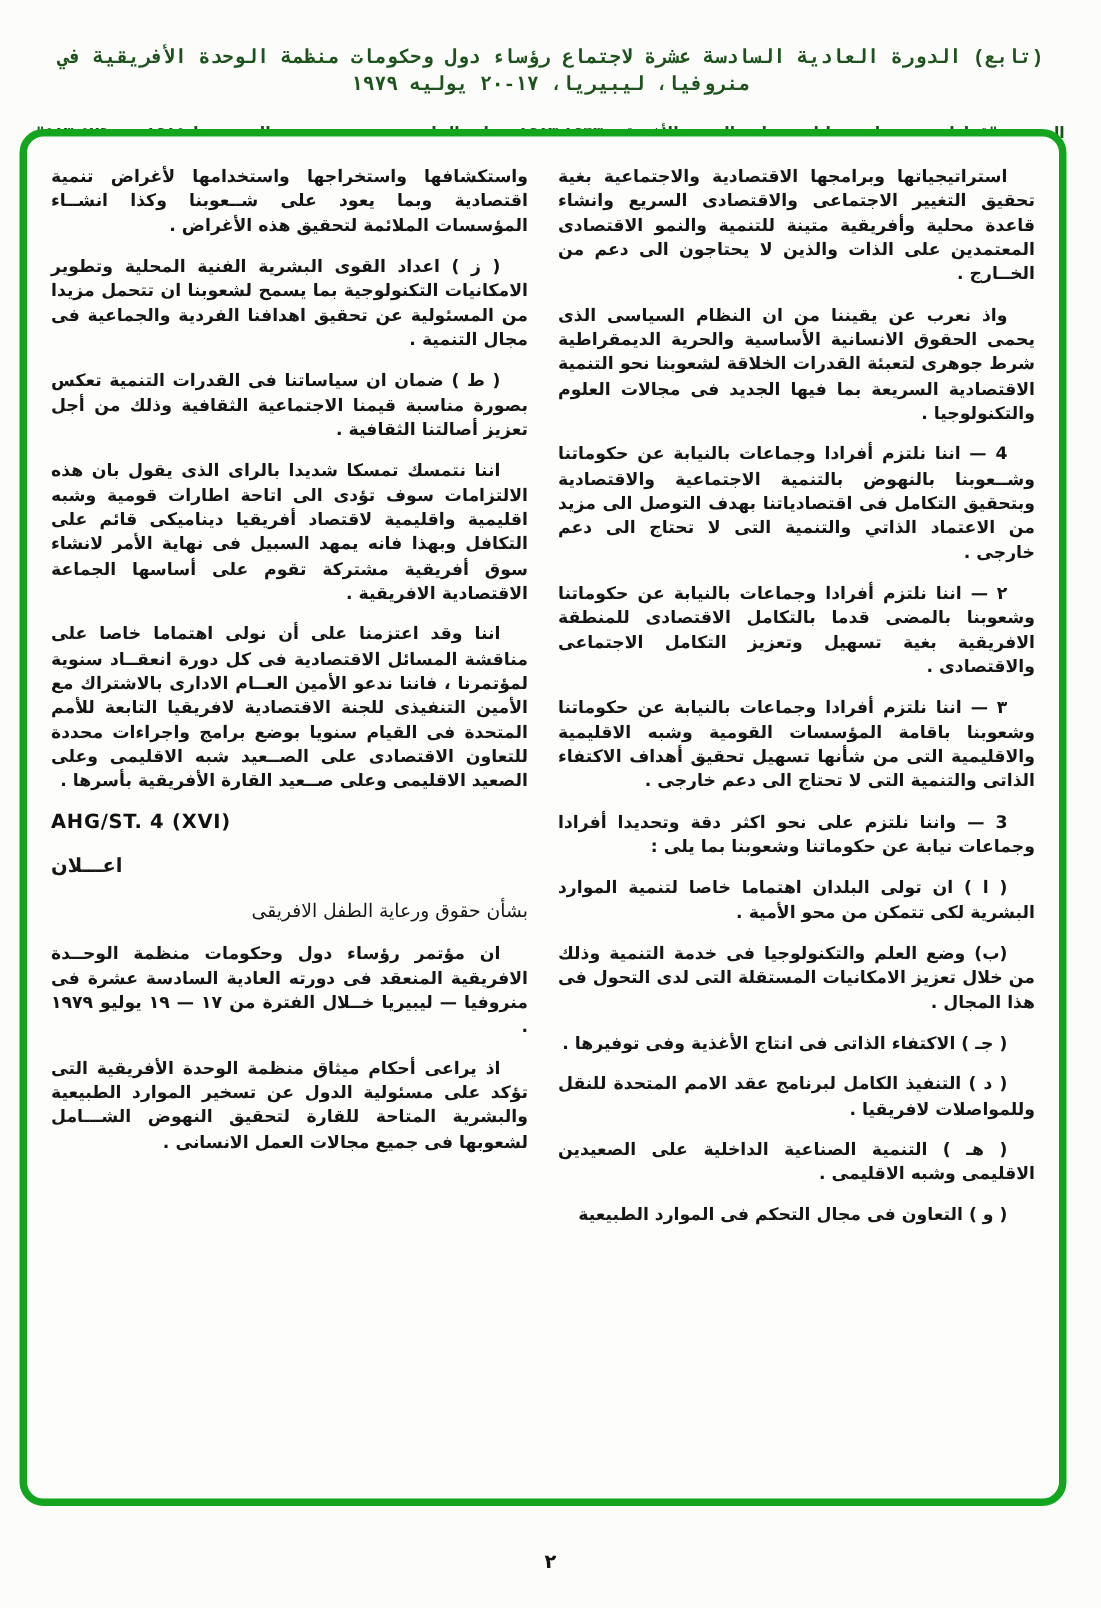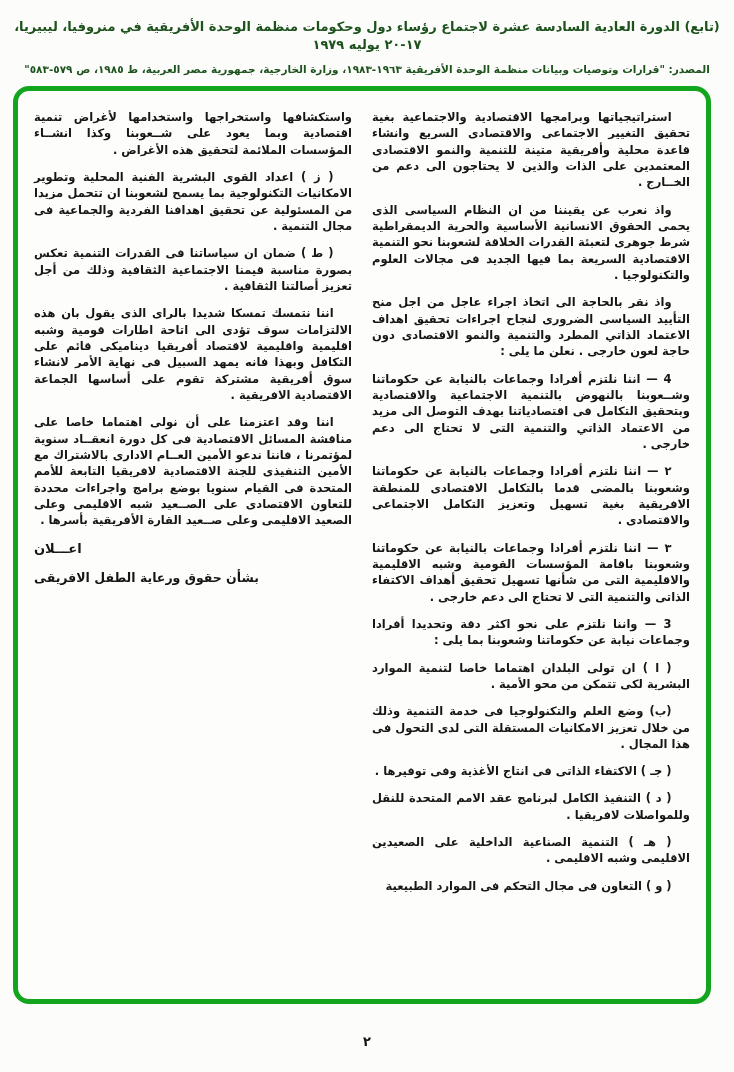--- a/index.html
+++ b/index.html
@@ -8,21 +8,21 @@
     background:#fcfcfa;
     font-family:"DejaVu Sans",sans-serif;
     overflow:hidden;
   }
   .header{
     position:absolute;top:14px;left:10px;right:10px;
     text-align:center;direction:rtl;
     color:#1d521d;
   }
   .header-line1{
-    font-size:13px;font-weight:bold;line-height:1.4;margin:4px;
+    font-size:13px;font-weight:bold;line-height:1.4;margin:16px;font-family:Liberation Mono, monospace;
   }
   .header-line2{
     font-size:10.5px;font-weight:bold;line-height:1.4;margin:8px 0 0 0;
   }
   .doc-box{
     position:absolute;left:13px;top:86px;width:698px;height:918px;
     border:5px solid #14a51e;border-radius:16px;background:#fdfdfb;
     box-sizing:border-box;overflow:hidden;
   }
   .columns{
@@ -39,21 +39,21 @@
   .doc-ref{
     direction:ltr;text-align:left;
     font-size:13px;font-weight:bold;color:#111;
     margin:44px 0 0 0;letter-spacing:.5px;
   }
   .heading1{
     text-align:left;font-size:13px;font-weight:bold;
     margin:26px 0 0 0;letter-spacing:1px;
   }
   .heading2{
-    text-align:left;font-size:12.5px;font-weight:bold;
+    text-align:right;font-size:12.5px;font-weight:normal;
     margin:20px 0 16px 0;
   }
   .page-number{
     position:absolute;left:0;right:0;top:1034px;
     text-align:center;font-size:13px;font-weight:bold;color:#111;
   }
 </style>
 </head>
 <body>
 
@@ -61,39 +61,41 @@
   <p class="header-line1">(تابع) الدورة العادية السادسة عشرة لاجتماع رؤساء دول وحكومات منظمة الوحدة الأفريقية في منروفيا، ليبيريا، ١٧-٢٠ يوليه ١٩٧٩</p>
   <p class="header-line2">المصدر: "قرارات وتوصيات وبيانات منظمة الوحدة الأفريقية ١٩٦٣-١٩٨٣، وزارة الخارجية، جمهورية مصر العربية، ط ١٩٨٥، ص ٥٧٩-٥٨٣"</p>
 </header>
 
 <div class="doc-box">
   <div class="columns">
 
     <div class="col">
       <p class="indent">استراتيجياتها وبرامجها الاقتصادية والاجتماعية بغية تحقيق التغيير الاجتماعى والاقتصادى السريع وانشاء قاعدة محلية وأفريقية متينة للتنمية والنمو الاقتصادى المعتمدين على الذات والذين لا يحتاجون الى دعم من الخــارج .</p>
       <p class="indent">واذ نعرب عن يقيننا من ان النظام السياسى الذى يحمى الحقوق الانسانية الأساسية والحرية الديمقراطية شرط جوهرى لتعبئة القدرات الخلاقة لشعوبنا نحو التنمية الاقتصادية السريعة بما فيها الجديد فى مجالات العلوم والتكنولوجيا .</p>
-      <p class="indent">واذ نقر بالحاجة الى اتخاذ اجراء عاجل من اجل منح التأييد السياسى الضرورى لنجاح اجراءات تحقيق اهداف الاعتماد الذاتي المطرد والتنمية والنمو الاقتصادى دون حاجة لعون خارجى . نعلن ما يلى :</p>
       <p class="indent">4 — اننا نلتزم أفرادا وجماعات بالنيابة عن حكوماتنا وشــعوبنا بالنهوض بالتنمية الاجتماعية والاقتصادية وبتحقيق التكامل فى اقتصادياتنا بهدف التوصل الى مزيد من الاعتماد الذاتي والتنمية التى لا تحتاج الى دعم خارجى .</p>
       <p class="indent">٢ — اننا نلتزم أفرادا وجماعات بالنيابة عن حكوماتنا وشعوبنا بالمضى قدما بالتكامل الاقتصادى للمنطقة الافريقية بغية تسهيل وتعزيز التكامل الاجتماعى والاقتصادى .</p>
       <p class="indent">٣ — اننا نلتزم أفرادا وجماعات بالنيابة عن حكوماتنا وشعوبنا باقامة المؤسسات القومية وشبه الاقليمية والاقليمية التى من شأنها تسهيل تحقيق أهداف الاكتفاء الذاتى والتنمية التى لا تحتاج الى دعم خارجى .</p>
       <p class="indent">3 — واننا نلتزم على نحو اكثر دقة وتحديدا أفرادا وجماعات نيابة عن حكوماتنا وشعوبنا بما يلى :</p>
       <p class="indent">( ا ) ان تولى البلدان اهتماما خاصا لتنمية الموارد البشرية لكى تتمكن من محو الأمية .</p>
       <p class="indent">(ب) وضع العلم والتكنولوجيا فى خدمة التنمية وذلك من خلال تعزيز الامكانيات المستقلة التى لدى التحول فى هذا المجال .</p>
       <p class="indent">( جـ ) الاكتفاء الذاتى فى انتاج الأغذية وفى توفيرها .</p>
       <p class="indent">( د ) التنفيذ الكامل لبرنامج عقد الامم المتحدة للنقل وللمواصلات لافريقيا .</p>
       <p class="indent">( هـ ) التنمية الصناعية الداخلية على الصعيدين الاقليمى وشبه الاقليمى .</p>
       <p class="indent">( و ) التعاون فى مجال التحكم فى الموارد الطبيعية</p>
     </div>
 
     <div class="col">
       <p>واستكشافها واستخراجها واستخدامها لأغراض تنمية اقتصادية وبما يعود على شــعوبنا وكذا انشــاء المؤسسات الملائمة لتحقيق هذه الأغراض .</p>
       <p class="indent">( ز ) اعداد القوى البشرية الفنية المحلية وتطوير الامكانيات التكنولوجية بما يسمح لشعوبنا ان تتحمل مزيدا من المسئولية عن تحقيق اهدافنا الفردية والجماعية فى مجال التنمية .</p>
       <p class="indent">( ط ) ضمان ان سياساتنا فى القدرات التنمية تعكس بصورة مناسبة قيمنا الاجتماعية الثقافية وذلك من أجل تعزيز أصالتنا الثقافية .</p>
       <p class="indent">اننا نتمسك تمسكا شديدا بالراى الذى يقول بان هذه الالتزامات سوف تؤدى الى اتاحة اطارات قومية وشبه اقليمية واقليمية لاقتصاد أفريقيا ديناميكى قائم على التكافل وبهذا فانه يمهد السبيل فى نهاية الأمر لانشاء سوق أفريقية مشتركة تقوم على أساسها الجماعة الاقتصادية الافريقية .</p>
       <p class="indent">اننا وقد اعتزمنا على أن نولى اهتماما خاصا على مناقشة المسائل الاقتصادية فى كل دورة انعقــاد سنوية لمؤتمرنا ، فاننا ندعو الأمين العــام الادارى بالاشتراك مع الأمين التنفيذى للجنة الاقتصادية لافريقيا التابعة للأمم المتحدة فى القيام سنويا بوضع برامج واجراءات محددة للتعاون الاقتصادى على الصــعيد شبه الاقليمى وعلى الصعيد الاقليمى وعلى صــعيد القارة الأفريقية بأسرها .</p>
+      <p class="doc-ref">AHG/ST. 4 (XVI)</p>
       <p class="heading1">اعـــلان</p>
       <p class="heading2">بشأن حقوق ورعاية الطفل الافريقى</p>
+      <p class="indent">ان مؤتمر رؤساء دول وحكومات منظمة الوحــدة الافريقية المنعقد فى دورته العادية السادسة عشرة فى منروفيا — ليبيريا خــلال الفترة من ١٧ — ١٩ يوليو ١٩٧٩ .</p>
+      <p class="indent">اذ يراعى أحكام ميثاق منظمة الوحدة الأفريقية التى تؤكد على مسئولية الدول عن تسخير الموارد الطبيعية والبشرية المتاحة للقارة لتحقيق النهوض الشـــامل لشعوبها فى جميع مجالات العمل الانسانى .</p>
     </div>
 
   </div>
 </div>
 
 <div class="page-number">٢</div>
 
 </body></html>

